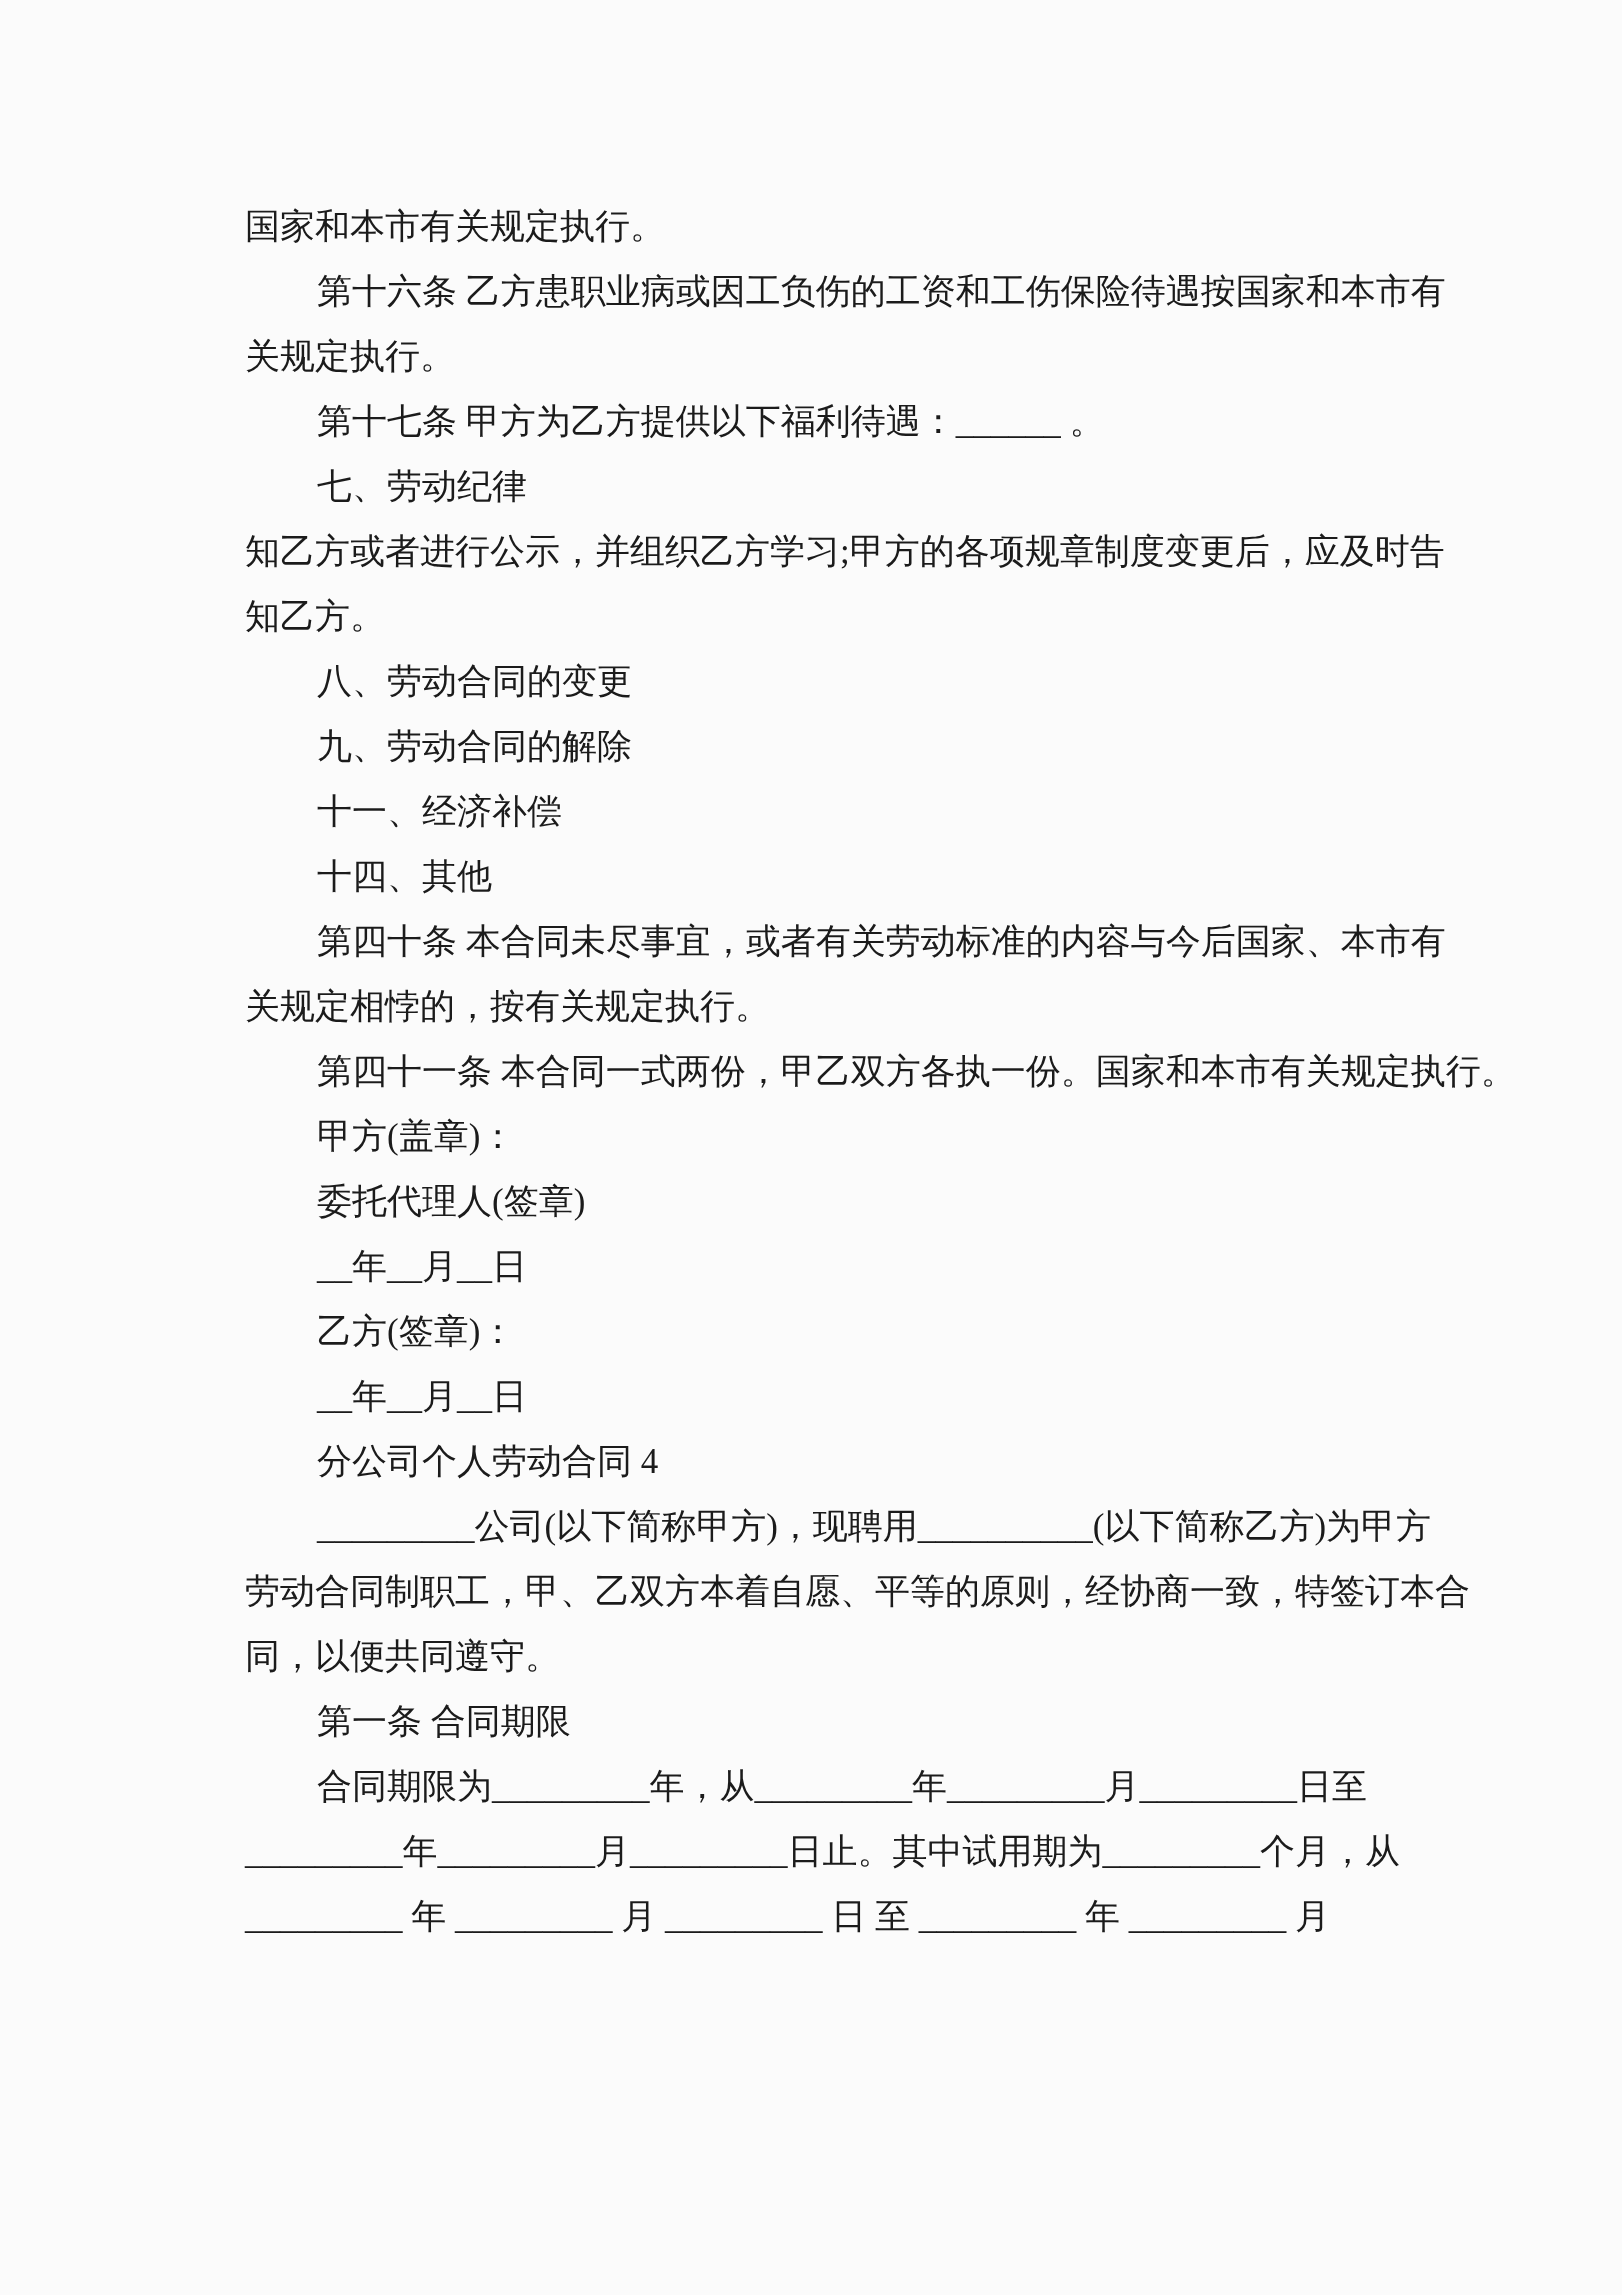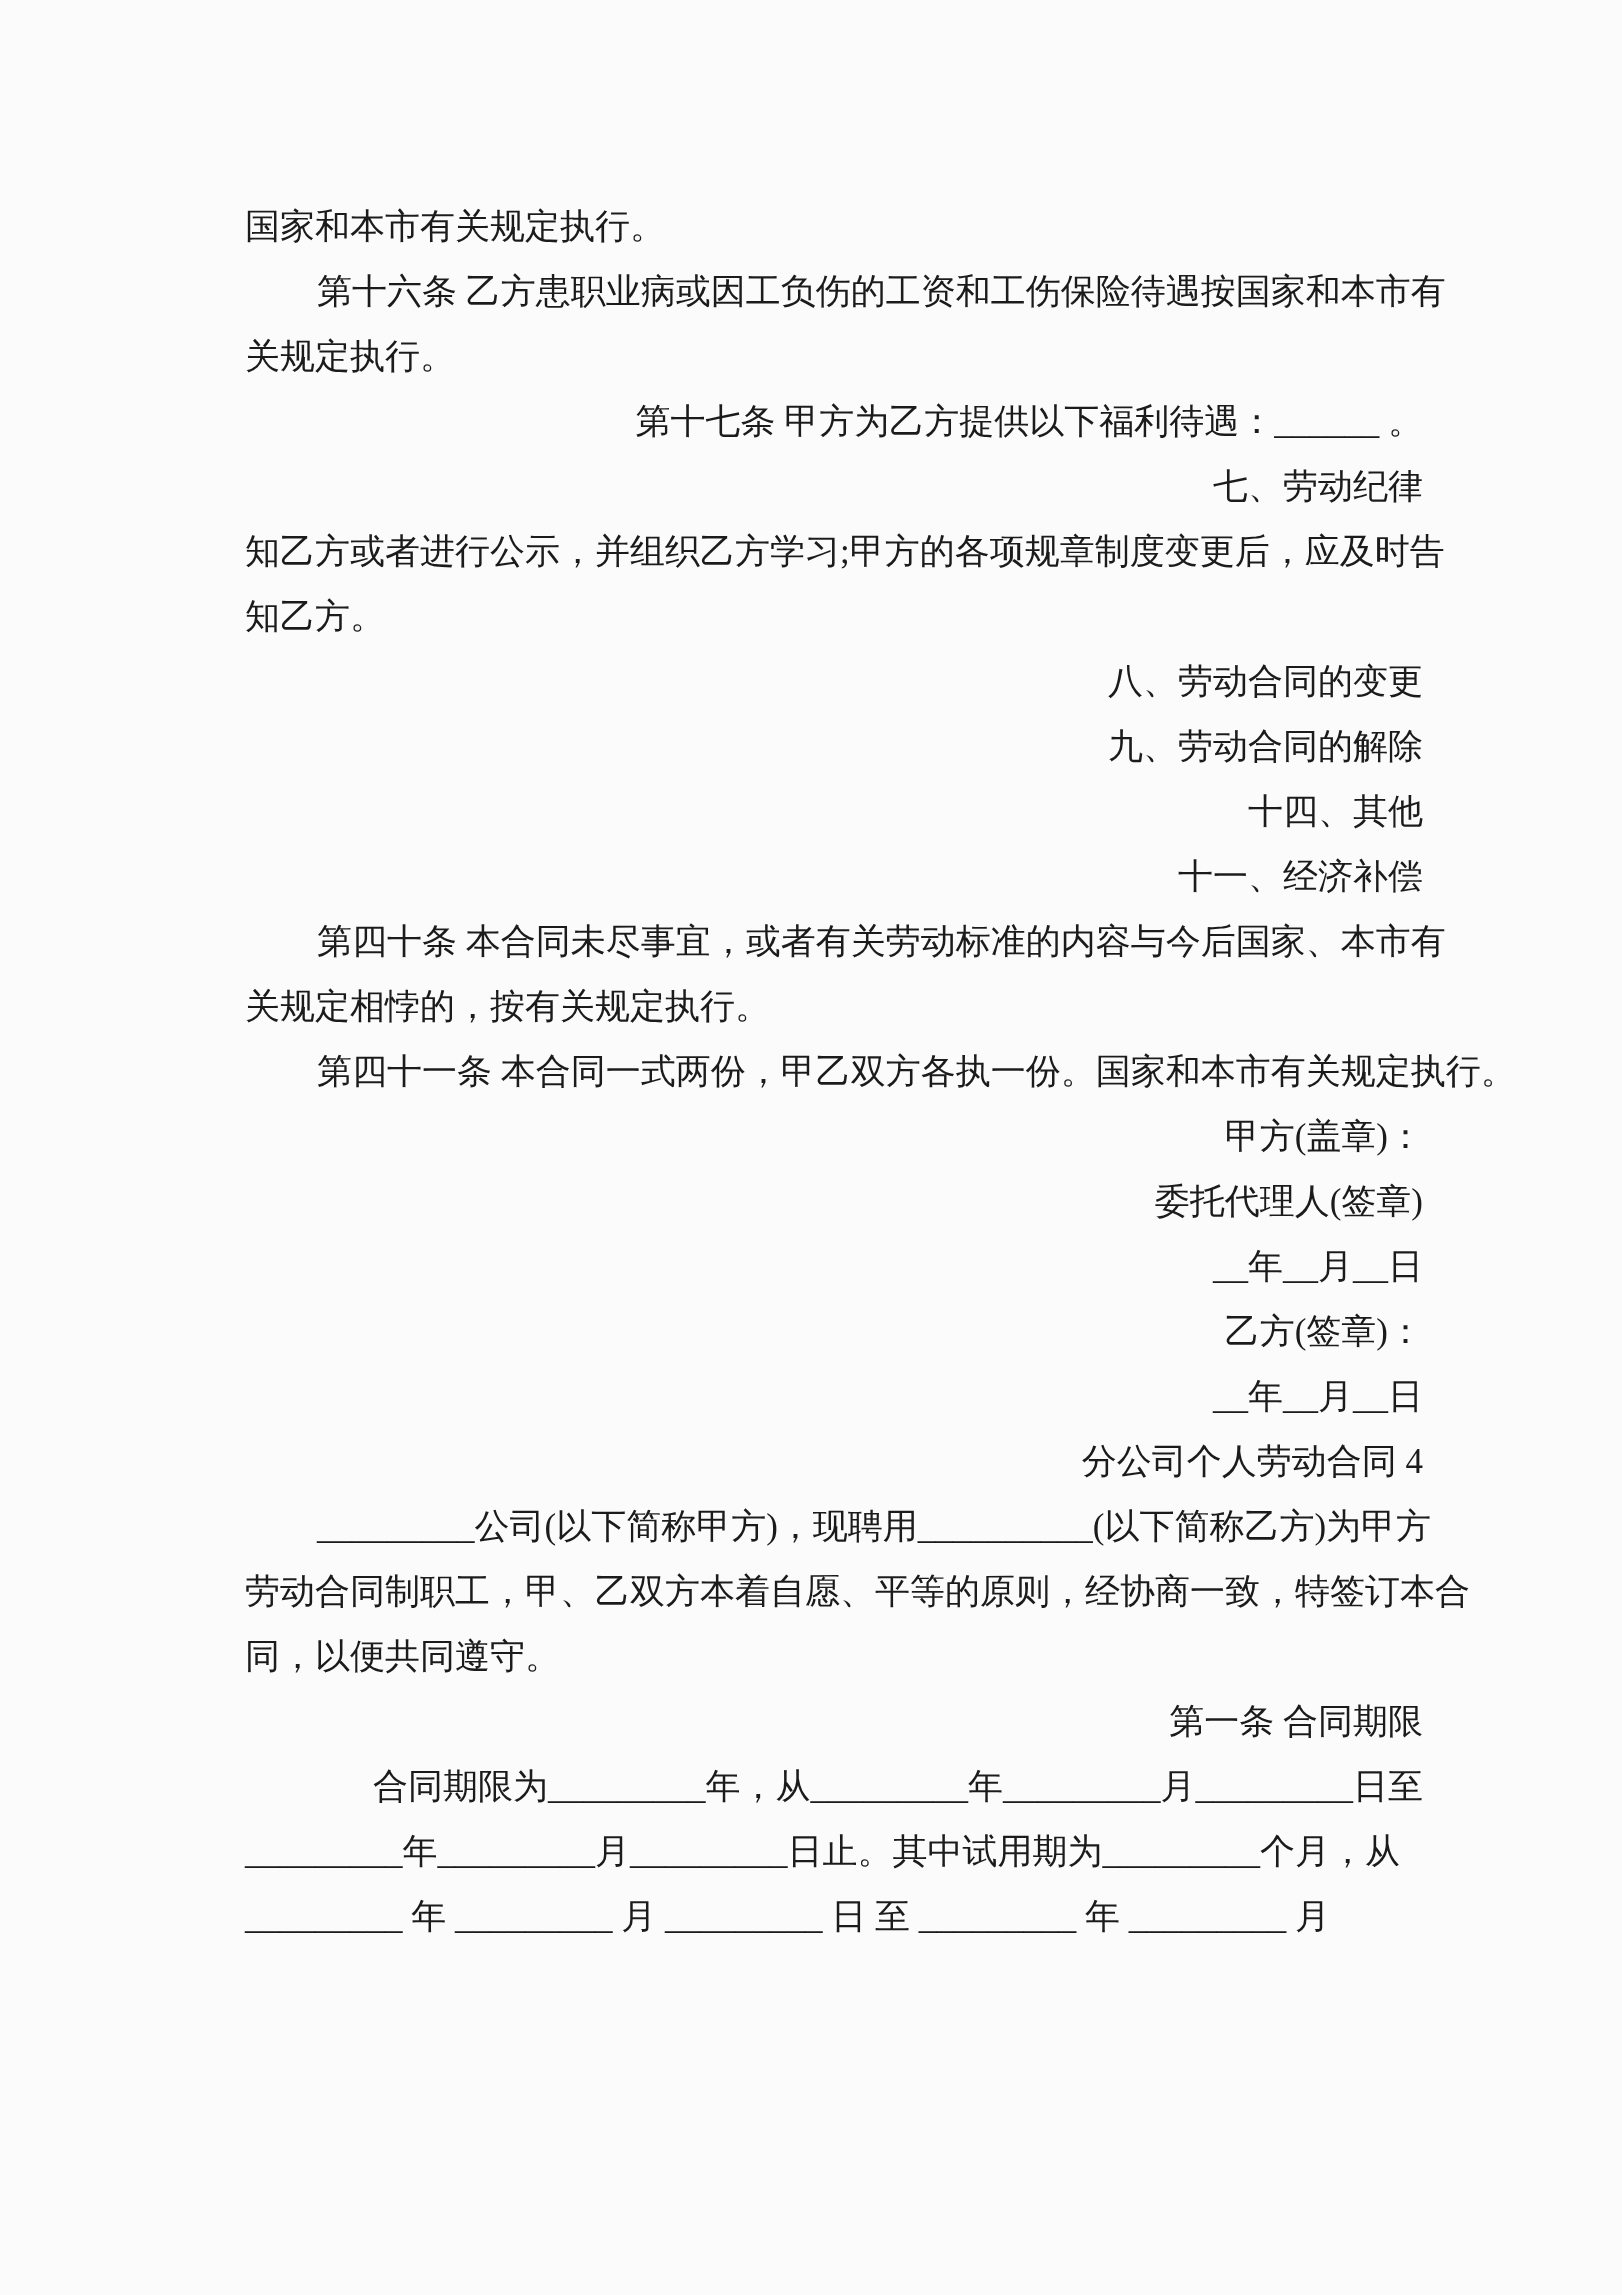--- a/index.html
+++ b/index.html
@@ -28,39 +28,38 @@
     font-family: "Liberation Serif", "DejaVu Serif", serif;
     font-size: 35px;
     line-height: 65px;
     height: 65px;
     color: #1b1b1b;
     white-space: nowrap;
     letter-spacing: 0px;
   }
   .line.indent {
     text-indent: 72px;
-    text-align: right;
   }
 </style>
 </head>
 <body>
 
 <div class="page">
   <div class="content">
     <div class="line">国家和本市有关规定执行。</div>
     <div class="line indent">第十六条 乙方患职业病或因工负伤的工资和工伤保险待遇按国家和本市有</div>
     <div class="line">关规定执行。</div>
     <div class="line indent">第十七条 甲方为乙方提供以下福利待遇：______ 。</div>
     <div class="line indent">七、劳动纪律</div>
     <div class="line">知乙方或者进行公示，并组织乙方学习;甲方的各项规章制度变更后，应及时告</div>
     <div class="line">知乙方。</div>
     <div class="line indent">八、劳动合同的变更</div>
     <div class="line indent">九、劳动合同的解除</div>
+    <div class="line indent">十一、经济补偿</div>
     <div class="line indent">十四、其他</div>
-    <div class="line indent">十一、经济补偿</div>
     <div class="line indent">第四十条 本合同未尽事宜，或者有关劳动标准的内容与今后国家、本市有</div>
     <div class="line">关规定相悖的，按有关规定执行。</div>
     <div class="line indent">第四十一条 本合同一式两份，甲乙双方各执一份。国家和本市有关规定执行。</div>
     <div class="line indent">甲方(盖章)：</div>
     <div class="line indent">委托代理人(签章)</div>
     <div class="line indent">__年__月__日</div>
     <div class="line indent">乙方(签章)：</div>
     <div class="line indent">__年__月__日</div>
     <div class="line indent">分公司个人劳动合同 4</div>
     <div class="line indent">_________公司(以下简称甲方)，现聘用__________(以下简称乙方)为甲方</div>

